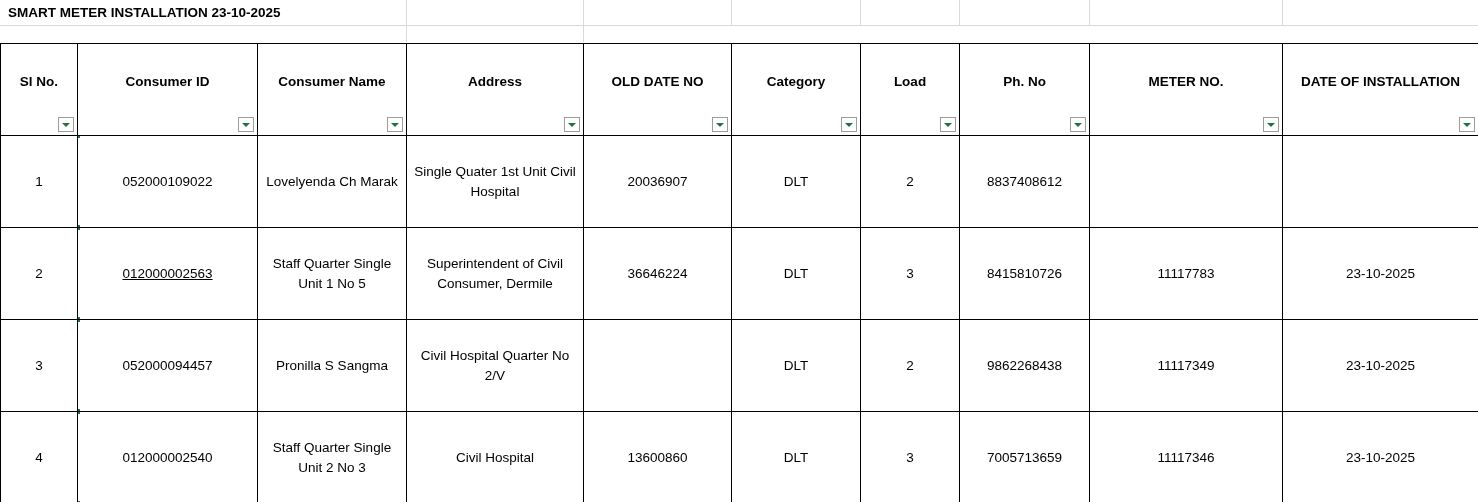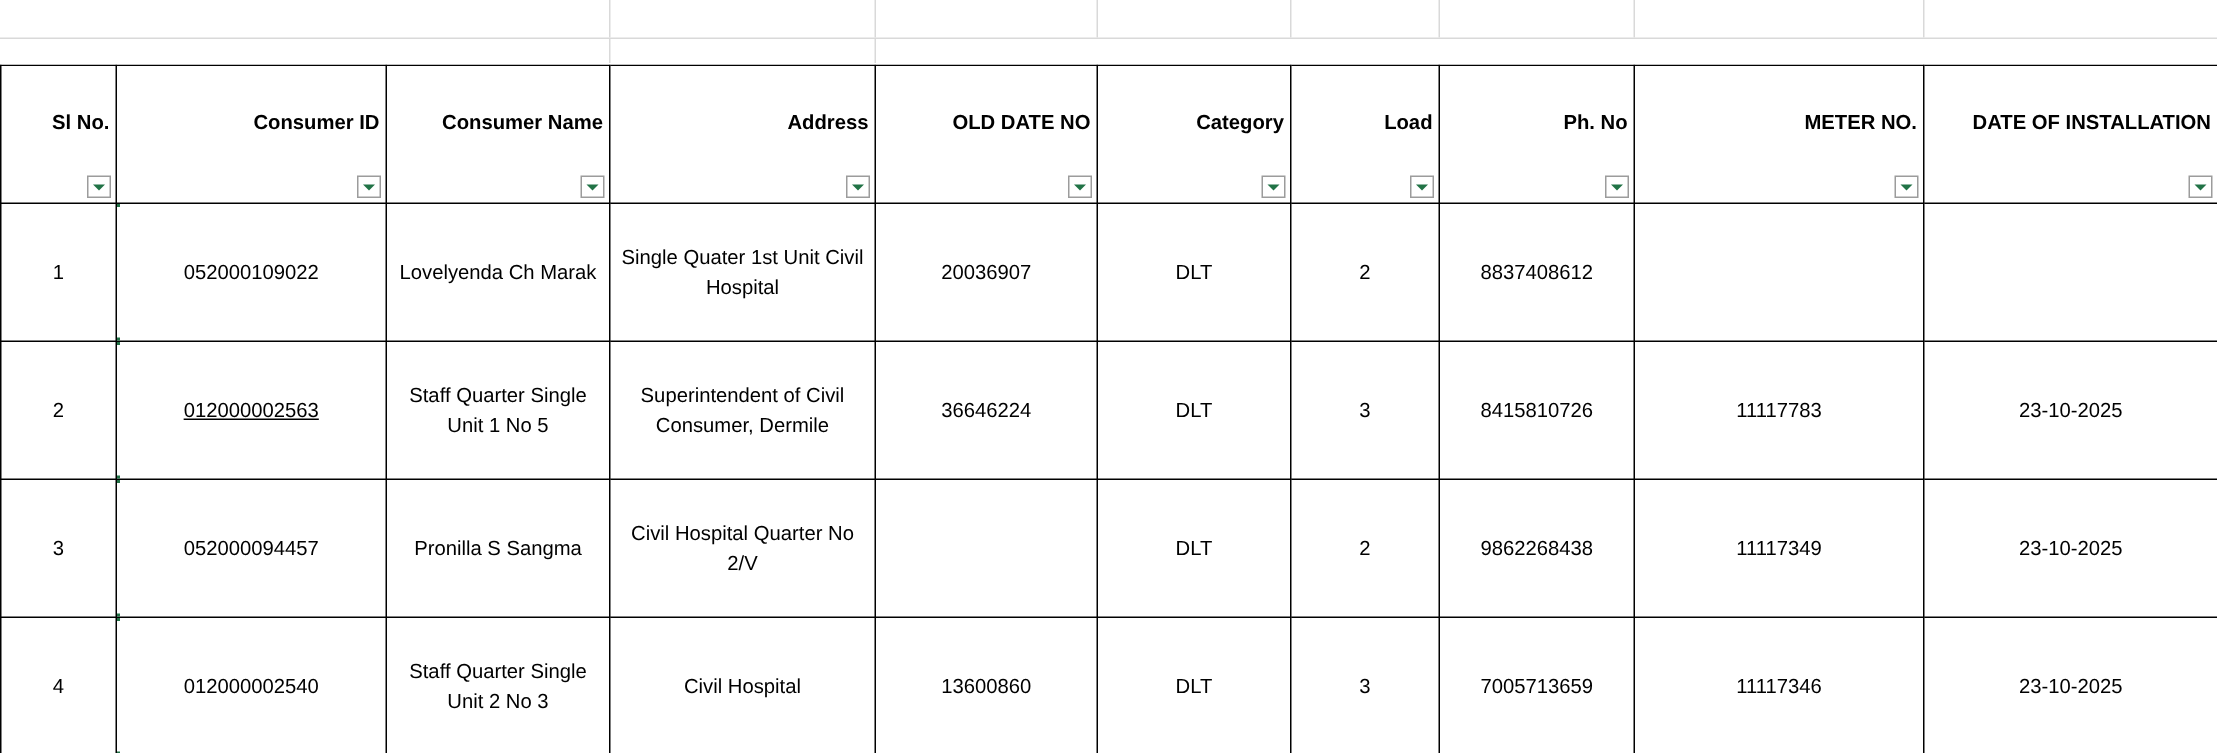--- a/index.html
+++ b/index.html
@@ -59,21 +59,20 @@
     font-size: 13.5px;
     padding: 2px 4px;
     box-sizing: border-box;
     overflow: hidden;
   }
   table.grid th {
     font-weight: bold;
     height: 92px;
     position: relative;
     padding-bottom: 18px;
-    text-align: right;
   }
   table.grid td {
     font-weight: normal;
     height: 92px;
     line-height: 1.45;
   }
   .hdr-label {
     display: block;
   }
   .filter-btn {
@@ -114,20 +113,21 @@
 <div class="sheet">
 
   <div class="title-row">
     <span class="title-gridline" style="left:406px;"></span>
     <span class="title-gridline" style="left:583px;"></span>
     <span class="title-gridline" style="left:731px;"></span>
     <span class="title-gridline" style="left:860px;"></span>
     <span class="title-gridline" style="left:959px;"></span>
     <span class="title-gridline" style="left:1089px;"></span>
     <span class="title-gridline" style="left:1282px;"></span>
+    <span class="title-text">SMART METER INSTALLATION 23-10-2025</span>
   </div>
 
   <div class="spacer-row">
     <span class="title-gridline" style="left:406px;background:#d9d9d9;"></span>
     <span class="title-gridline" style="left:583px;background:#d9d9d9;"></span>
   </div>
 
   <table class="grid">
     <colgroup id="colgroup">
         <col style="width: 77px;">

